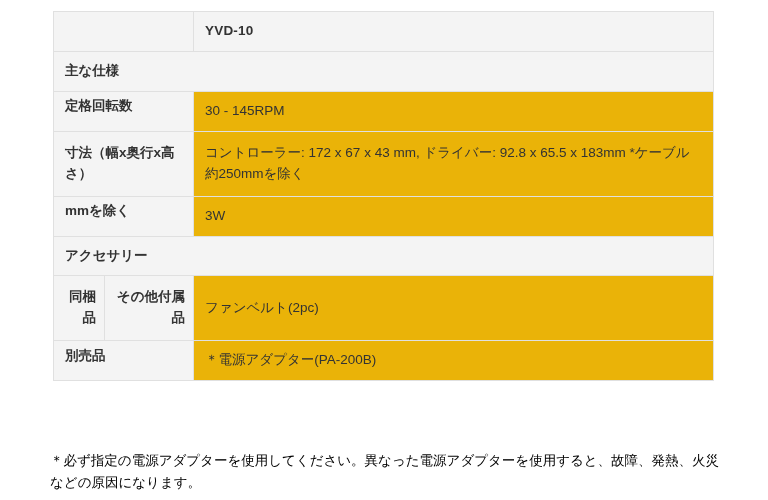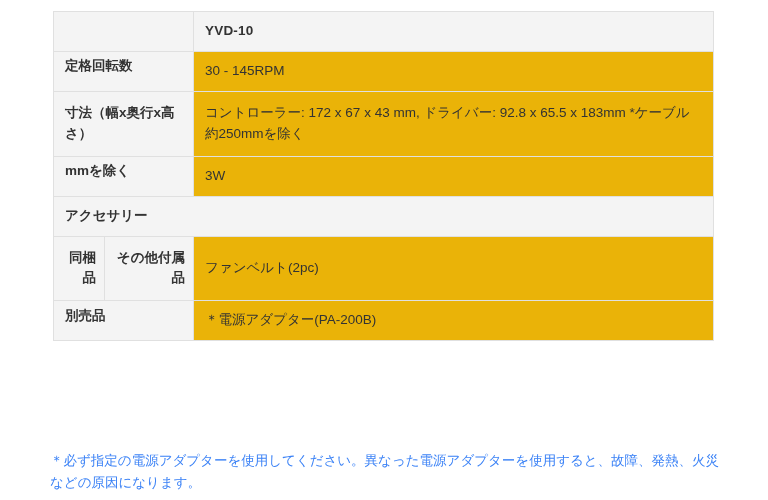--- a/index.html
+++ b/index.html
@@ -91,21 +91,21 @@
 
   .row-tall td { padding-top: 11px; padding-bottom: 11px; }
 
   .footnote {
     position: absolute;
     left: 50px;
     top: 450px;
     width: 672px;
     font-size: 13.5px;
     line-height: 1.62;
-    color: #3b82f6;
+    color: #000000;
   }
 </style>
 </head>
 <body>
 
 <div id="spec-sheet">
 
   <div class="spec-table-wrap">
     <table class="spec-table">
       <colgroup>
@@ -113,20 +113,23 @@
         <col style="width:89px">
         <col style="width:520px">
       </colgroup>
       <tbody>
 
         <tr>
           <td class="blank" colspan="2"></td>
           <td class="model">YVD-10</td>
         </tr>
 
+        <tr>
+          <td class="section" colspan="3">主な仕様</td>
+        </tr>
 
         <tr>
           <td class="lbl" colspan="2">定格回転数</td>
           <td class="val">30 - 145RPM</td>
         </tr>
 
         <tr class="row-tall">
           <td class="lbl" colspan="2">寸法（幅x奥行x高さ）</td>
           <td class="val">コントローラー: 172 x 67 x 43 mm, ドライバー: 92.8 x 65.5 x 183mm *ケーブル約250mmを除く</td>
         </tr>

